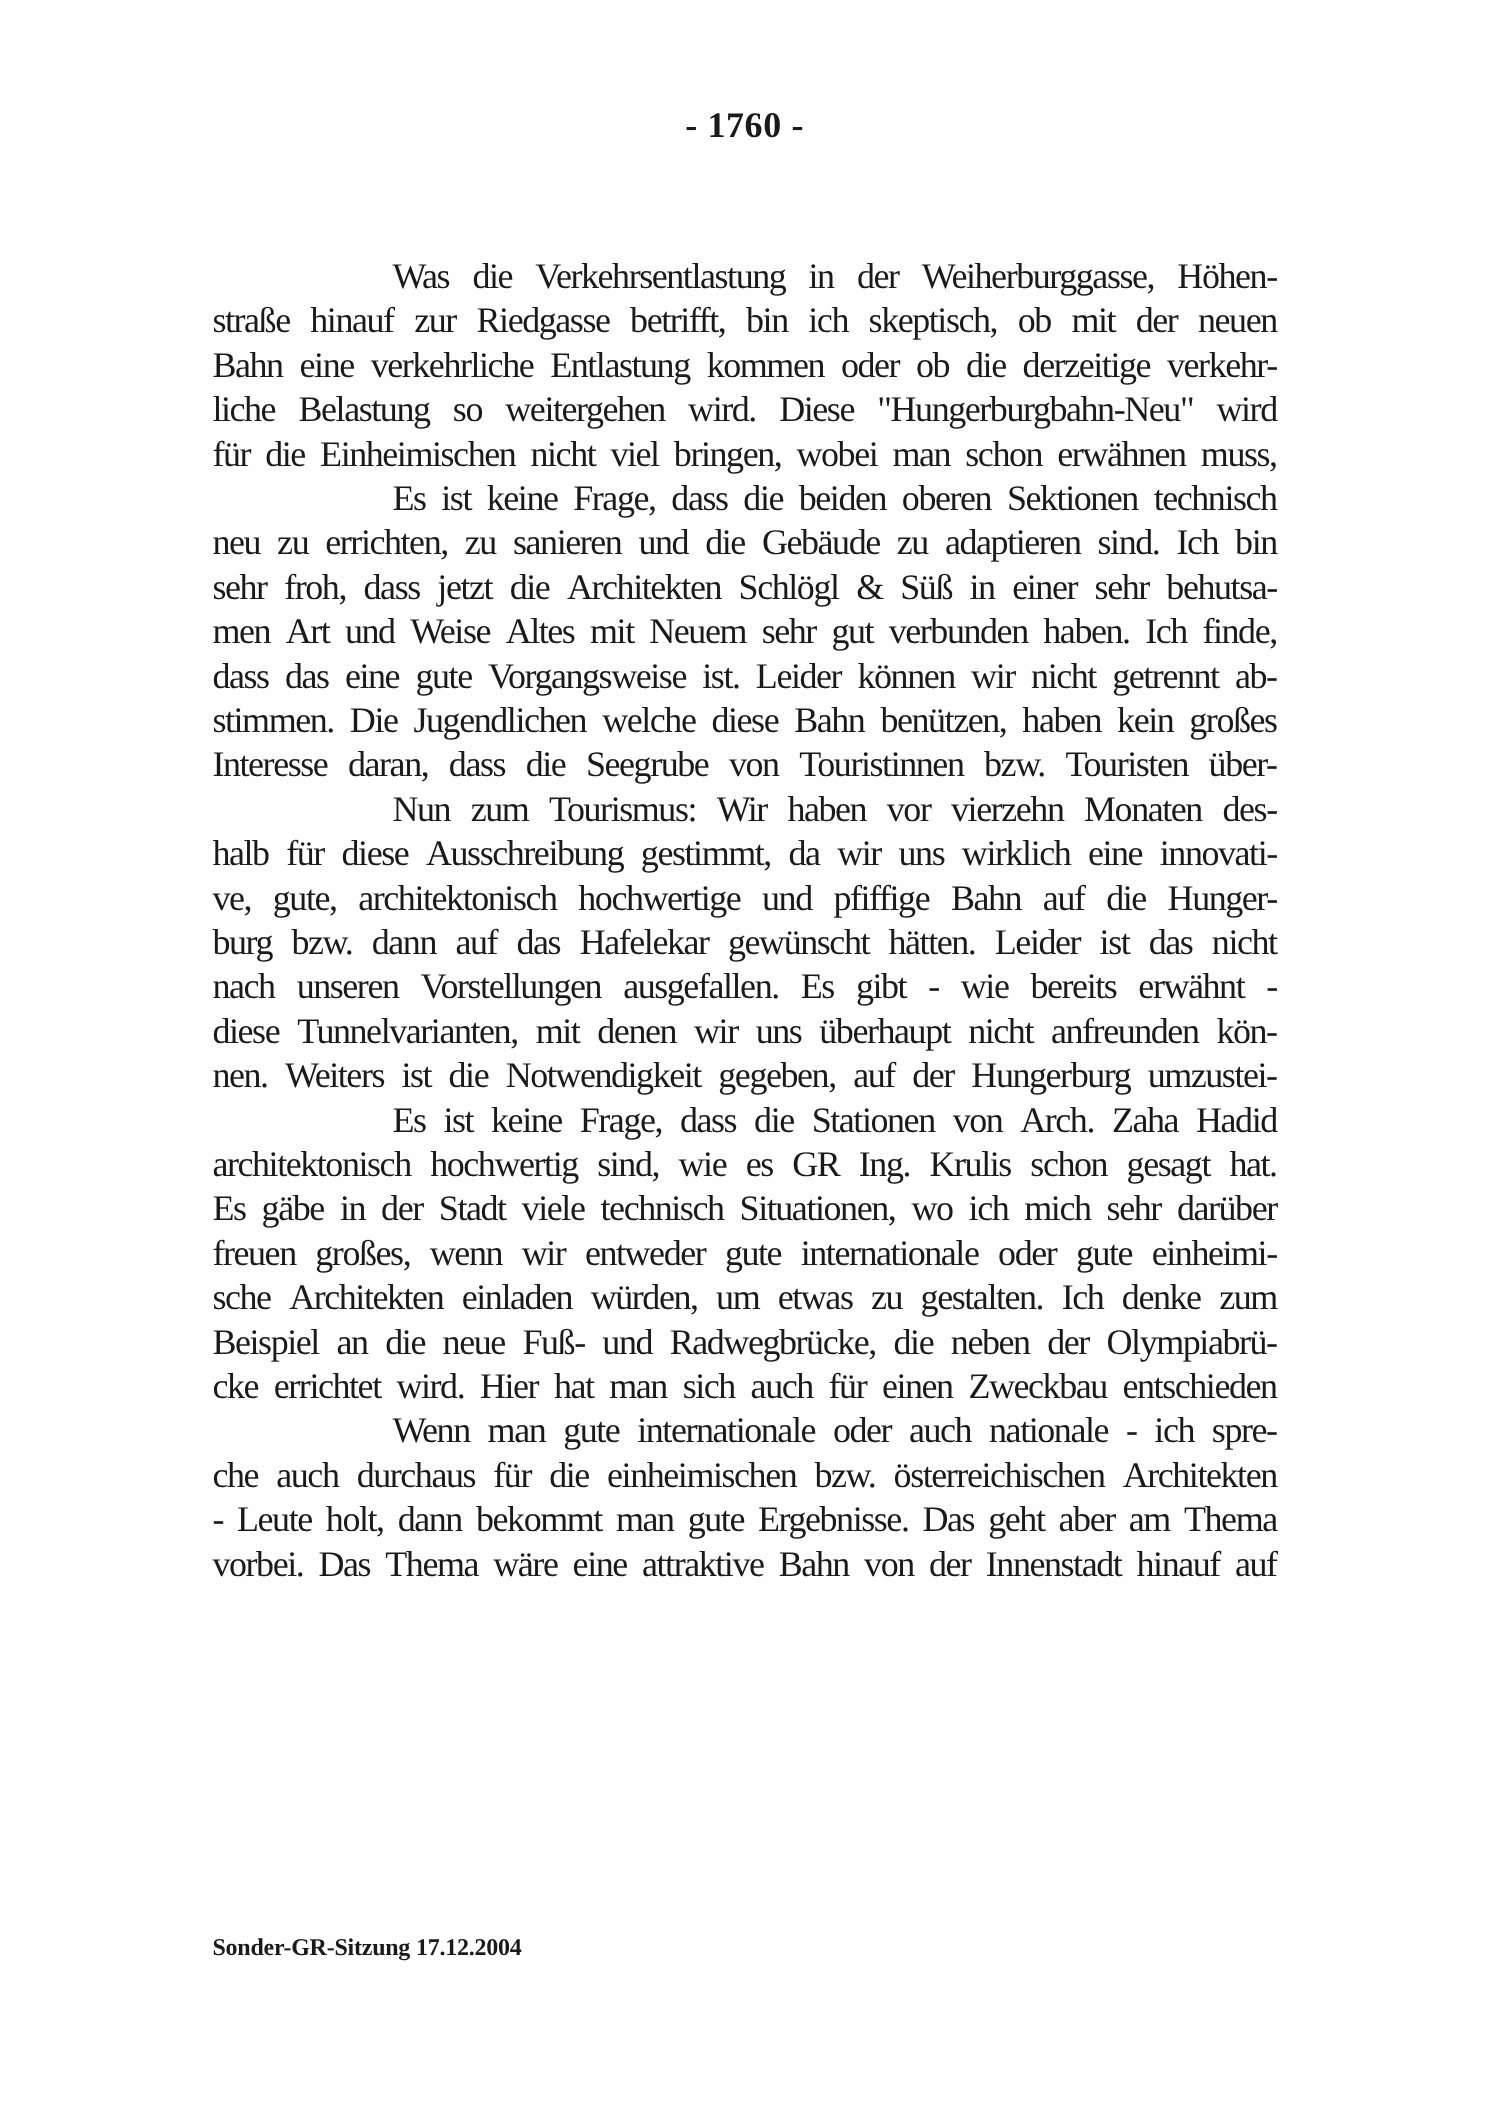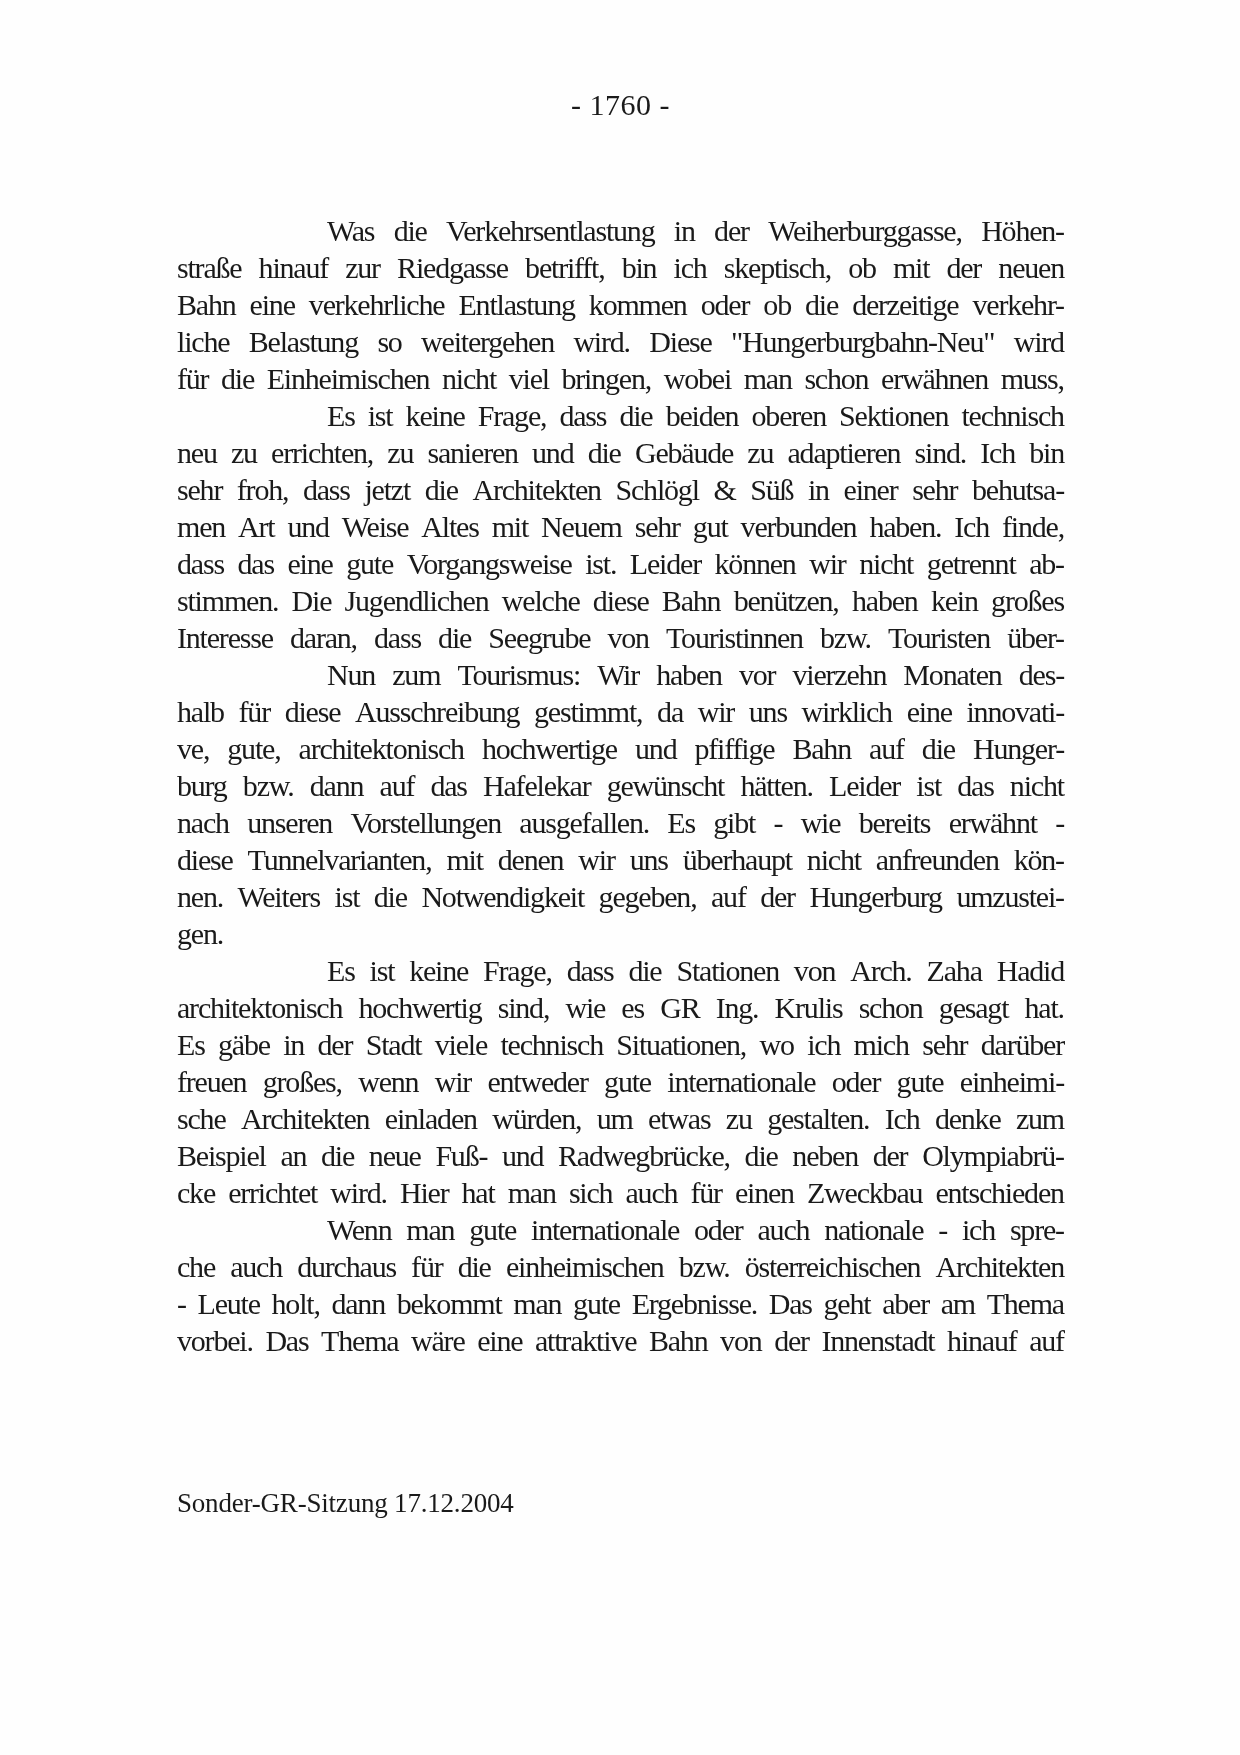--- a/index.html
+++ b/index.html
@@ -17,20 +17,21 @@
     color: #1a1a1a;
   }
   .page-number {
     position: absolute;
     top: 88px;
     left: 177px;
     width: 887px;
     text-align: center;
     font-size: 30px;
     letter-spacing: 0.5px;
+    font-weight: bold;
   }
   .body-text {
     position: absolute;
     top: 212px;
     left: 177px;
     width: 887px;
     font-size: 30px;
     letter-spacing: -1.2px;
   }
   .paragraph {
@@ -51,24 +52,25 @@
     flex: 0 0 auto;
   }
   .line.indent {
     padding-left: 150px;
   }
   .line.plain {
     display: block;
   }
   .footer-note {
     position: absolute;
-    top: 1488px;
+    top: 1612px;
     left: 177px;
-    font-size: 27px;
+    font-size: 20px;
     letter-spacing: -0.2px;
+    font-weight: bold;
   }
 </style>
 </head>
 <body>
 
 <div class="page">
   <div class="page-number">- 1760 -</div>
 
   <div class="body-text" id="body-text">
       <div class="paragraph">
@@ -309,21 +311,20 @@
           <span>Weiters</span>
           <span>ist</span>
           <span>die</span>
           <span>Notwendigkeit</span>
           <span>gegeben,</span>
           <span>auf</span>
           <span>der</span>
           <span>Hungerburg</span>
           <span>umzustei-</span>
         </div>
-        <div class="line plain">gen.</div>
       </div>
       <div class="paragraph">
         <div class="line justified indent">
           <span>Es</span>
           <span>ist</span>
           <span>keine</span>
           <span>Frage,</span>
           <span>dass</span>
           <span>die</span>
           <span>Stationen</span>

